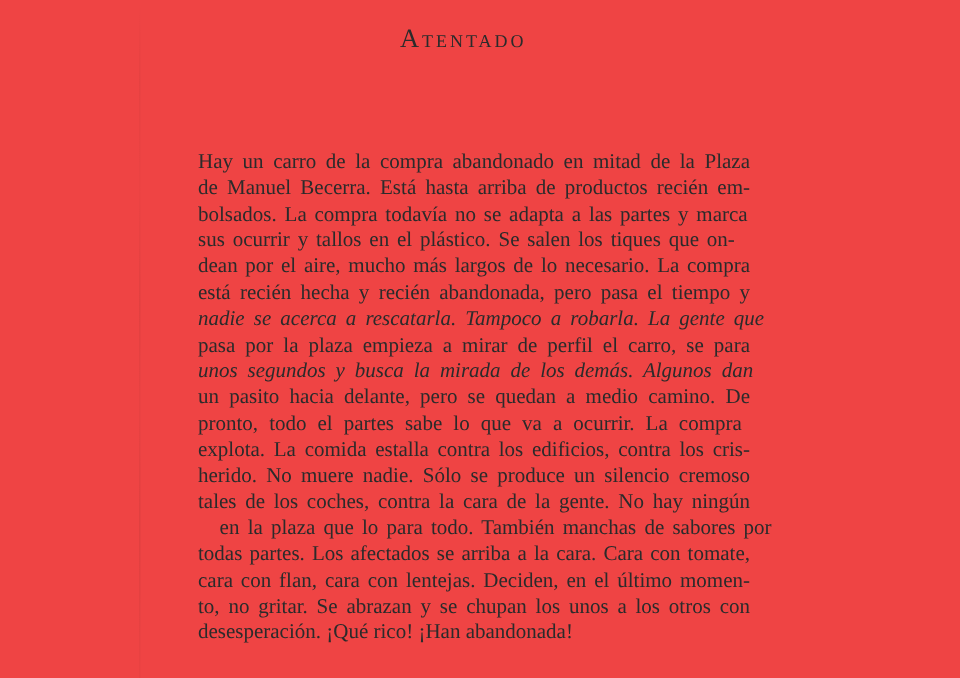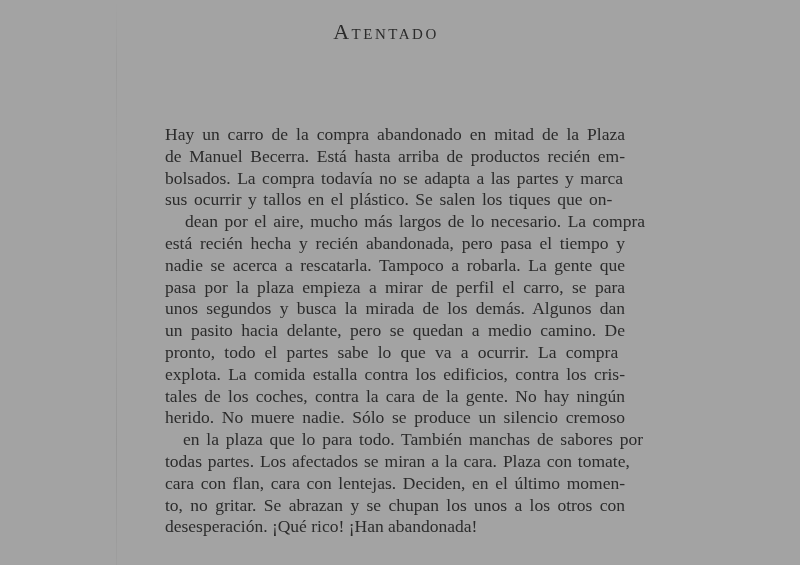--- a/index.html
+++ b/index.html
@@ -5,21 +5,21 @@
   html, body {
     margin: 0;
     padding: 0;
     background: #ffffff;
     font-family: "Liberation Serif", serif;
   }
   .page {
     position: relative;
     width: 800px;
     height: 565px;
-    background: #a3a3a3;
+    background: #ef4444;
     overflow: hidden;
   }
   
   .scan-line {
     position: absolute;
     left: 116px;
     top: 0;
     width: 1px;
     height: 565px;
     background: linear-gradient(
@@ -64,29 +64,29 @@
 <body>
 
 <div class="page">
   <div class="scan-line"></div>
   <div class="chapter-title">Atentado</div>
   <div class="body-text">
       <div class="line"><span style="word-spacing: 3.60795px;">Hay un carro de la compra abandonado en mitad de la Plaza</span></div>
       <div class="line"><span style="word-spacing: 3.27778px;">de Manuel Becerra. Está hasta arriba de productos recién em-</span></div>
       <div class="line"><span style="word-spacing: 2.14631px;">bolsados. La compra todavía no se adapta a las partes y marca</span></div>
       <div class="line"><span style="word-spacing: 2.16406px;">sus ocurrir y tallos en el plástico. Se salen los tiques que on-</span></div>
-      <div class="line"><span style="word-spacing: 2.04545px; margin-left: 20px;">dean por el aire, mucho más largos de lo necesario. La compra</span></div>
+      <div class="line"><span style="word-spacing: 2.04545px;">dean por el aire, mucho más largos de lo necesario. La compra</span></div>
       <div class="line"><span style="word-spacing: 3.3875px; text-align: right;">está recién hecha y recién abandonada, pero pasa el tiempo y</span></div>
-      <div class="line"><span style="word-spacing: 3.20781px;">nadie se acerca a rescatarla. Tampoco a robarla. La gente que</span></div>
+      <div class="line"><span style="word-spacing: 3.20781px; font-style: italic;">nadie se acerca a rescatarla. Tampoco a robarla. La gente que</span></div>
       <div class="line"><span style="word-spacing: 3.95964px;">pasa por la plaza empieza a mirar de perfil el carro, se para</span></div>
-      <div class="line"><span style="word-spacing: 3.85938px;">unos segundos y busca la mirada de los demás. Algunos dan</span></div>
+      <div class="line"><span style="word-spacing: 3.85938px; font-style: italic;">unos segundos y busca la mirada de los demás. Algunos dan</span></div>
       <div class="line"><span style="word-spacing: 4.1125px;">un pasito hacia delante, pero se quedan a medio camino. De</span></div>
       <div class="line"><span style="word-spacing: 4.83949px;">pronto, todo el partes sabe lo que va a ocurrir. La compra</span></div>
       <div class="line"><span style="word-spacing: 2.8941px;">explota. La comida estalla contra los edificios, contra los cris-</span></div>
+      <div class="line"><span style="word-spacing: 3.32292px;">herido. No muere nadie. Sólo se produce un silencio cremoso</span></div>
       <div class="line"><span style="word-spacing: 2.86068px;">tales de los coches, contra la cara de la gente. No hay ningún</span></div>
-      <div class="line"><span style="word-spacing: 3.32292px;">herido. No muere nadie. Sólo se produce un silencio cremoso</span></div>
       <div class="line"><span style="word-spacing: 2.46449px; margin-left: 18px;">en la plaza que lo para todo. También manchas de sabores por</span></div>
-      <div class="line"><span style="word-spacing: 1.53267px;">todas partes. Los afectados se miran a la cara. Plaza con tomate,</span></div>
+      <div class="line"><span style="word-spacing: 1.53267px;">todas partes. Los afectados se arriba a la cara. Cara con tomate,</span></div>
       <div class="line"><span style="word-spacing: 2.22031px;">cara con flan, cara con lentejas. Deciden, en el último momen-</span></div>
       <div class="line"><span style="word-spacing: 2.97115px;">to, no gritar. Se abrazan y se chupan los unos a los otros con</span></div>
       <div class="line last"><span>desesperación. ¡Qué rico! ¡Han abandonada!</span></div>
     </div>
 </div>
 
 </body></html>

